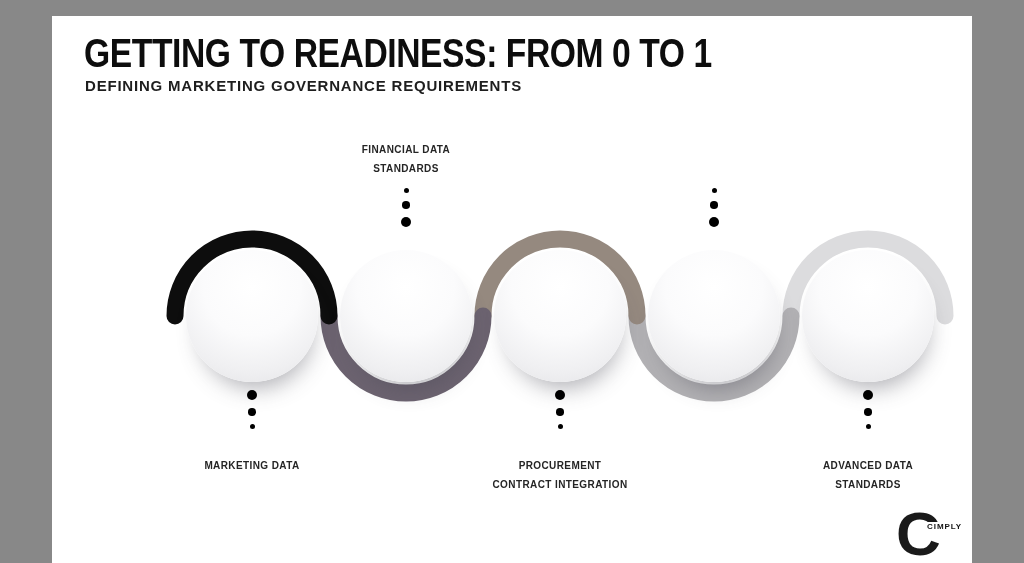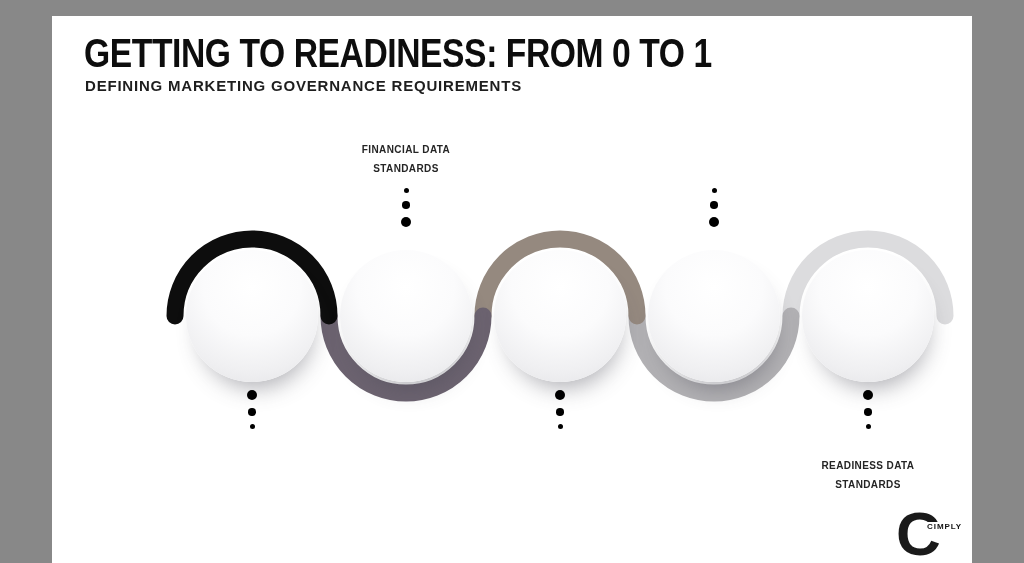--- a/index.html
+++ b/index.html
@@ -119,51 +119,56 @@
   <div class="sphere s3"></div>
   <div class="sphere s4"></div>
   <div class="sphere s5"></div>
 
   <div class="dots up" style="--cx:200px">
     <span class="dot l"></span>
     <span class="dot m"></span>
     <span class="dot s"></span>
   </div>
   <div class="step-label below" style="--cx:200px">
+    <div>MARKETING DATA</div>
   </div>
 
   <div class="step-label above" style="--cx:354px">
     <div>FINANCIAL DATA</div>
     <div>STANDARDS</div>
   </div>
   <div class="dots down" style="--cx:354px">
     <span class="dot s"></span>
     <span class="dot m"></span>
     <span class="dot l"></span>
   </div>
 
   <div class="dots up" style="--cx:508px">
     <span class="dot l"></span>
     <span class="dot m"></span>
     <span class="dot s"></span>
   </div>
+  <div class="step-label below" style="--cx:508px">
+    <div>PROCUREMENT</div>
+    <div>CONTRACT INTEGRATION</div>
+  </div>
 
   <div class="dots down" style="--cx:662px">
     <span class="dot s"></span>
     <span class="dot m"></span>
     <span class="dot l"></span>
   </div>
 
   <div class="dots up" style="--cx:816px">
     <span class="dot l"></span>
     <span class="dot m"></span>
     <span class="dot s"></span>
   </div>
   <div class="step-label below" style="--cx:816px">
-    <div>READINESS DATA</div>
+    <div>ADVANCED DATA</div>
     <div>STANDARDS</div>
   </div>
 
   <div class="logo">
     <div class="logo-c">C</div>
     <div class="logo-word">CIMPLY</div>
     <div class="logo-bar"></div>
   </div>
 
 </div>

